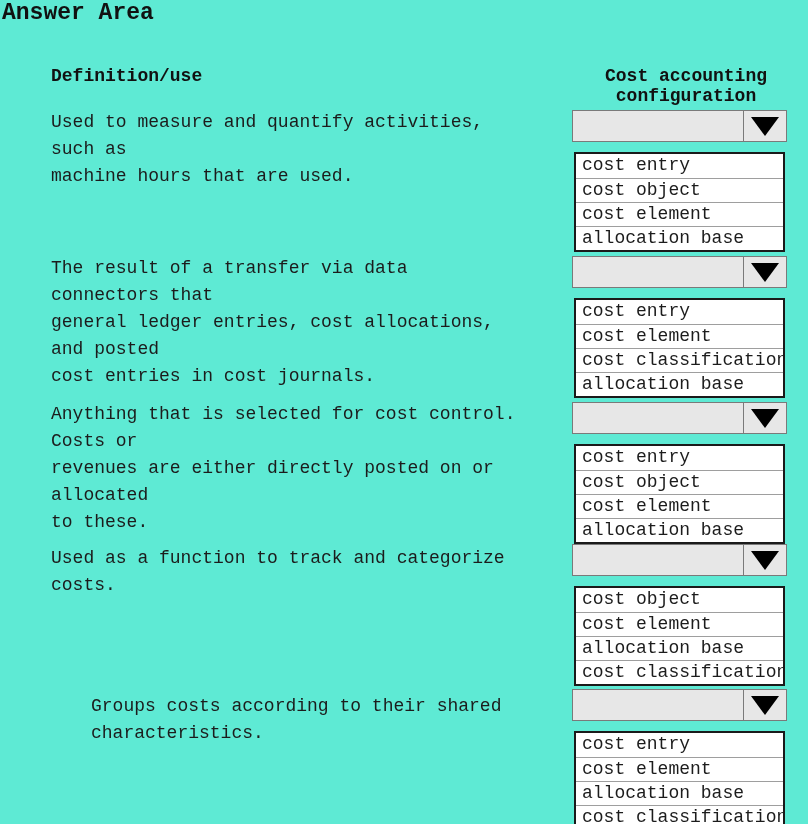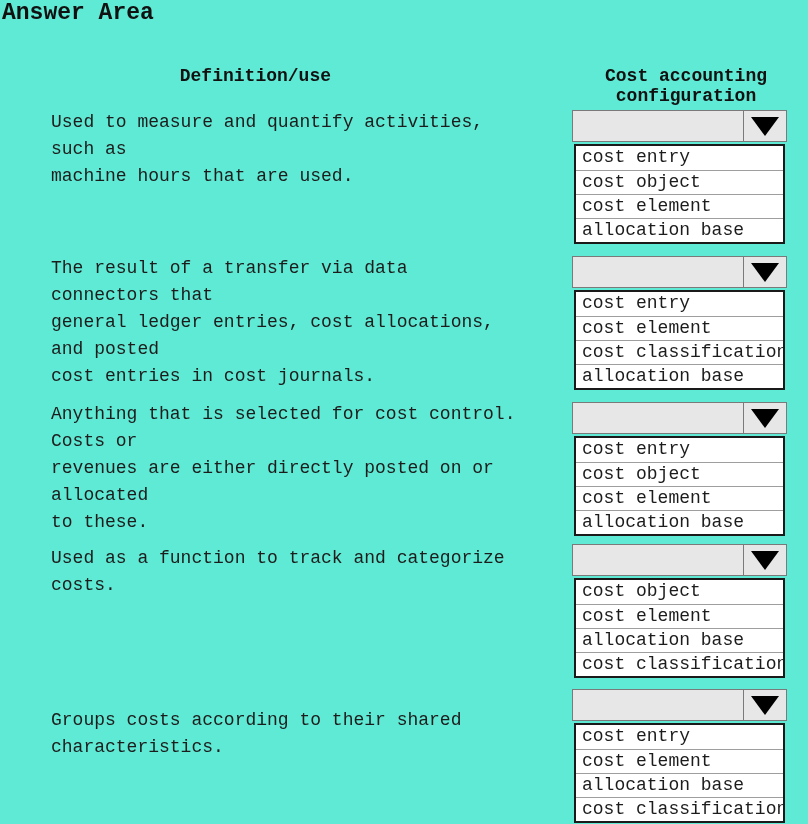--- a/index.html
+++ b/index.html
@@ -6,34 +6,34 @@
   .page {
     position:relative; width:808px; height:824px; background:#5eead4;
     font-family:Liberation Mono, monospace; overflow:hidden;
     color:var(--text,#1c1c1c);
   }
   .title {
     position:absolute; left:2px; top:0px;
     font-size:23px; font-weight:bold; color:#111;
   }
   .hdr { position:absolute; top:66px; font-size:18px; font-weight:bold; color:#111; }
-  .hdr-left  { left:51px;  width:280px; text-align:right; }
+  .hdr-left  { left:51px;  width:280px; text-align:left; }
   .hdr-right { left:552px; width:268px; text-align:center; }
 
   .row { position:absolute; left:0; width:808px; }
   .row1 { top:110px; } .row2 { top:256px; } .row3 { top:402px; }
   .row4 { top:544px; } .row5 { top:689px; }
 
   .def {
     position:absolute; left:51px; top:-1px; width:474px;
     font-size:18px; line-height:27px; color:var(--text,#1c1c1c);
     white-space:pre-line;
   }
   .row4 .def { top:1px; }
-  .row5 .def { top:18px; }
+  .row5 .def { top:4px;margin-left:40px; }
 
   .widget { position:absolute; left:572px; top:0; width:215px; }
 
   .dropdown {
     box-sizing:border-box; width:215px; height:32px;
     background:var(--dropdown-fill,#e7e7e7);
     border:1px solid var(--dropdown-border,#7a7a7a);
     display:flex; cursor:default;
   }
   .dd-value {
@@ -44,21 +44,21 @@
     width:42px; border-left:1px solid var(--dropdown-border,#7a7a7a);
     display:flex; align-items:center; justify-content:center;
   }
   .dd-arrow {
     width:0; height:0;
     border-left:14px solid transparent; border-right:14px solid transparent;
     border-top:19px solid var(--arrow,#000);
   }
 
   .optlist {
-    box-sizing:border-box; margin:2px 0 0 2px; width:211px;
+    box-sizing:border-box; margin:10px 0 0 2px; width:211px;
     background:#fff; border:2px solid var(--list-border,#1a1a1a);
   }
   .opt {
     box-sizing:border-box; height:24px; line-height:23px; padding-left:6px;
     font-size:18px; color:var(--text,#1c1c1c);
     border-top:1px solid var(--separator,#9e9e9e);
     overflow:hidden; white-space:nowrap;
   }
   .opt:first-child { border-top:none; }
 </style>

